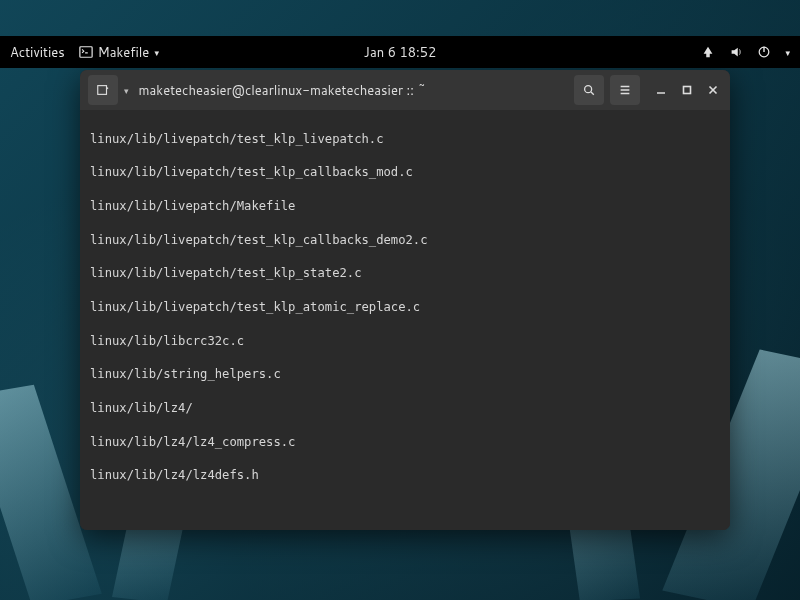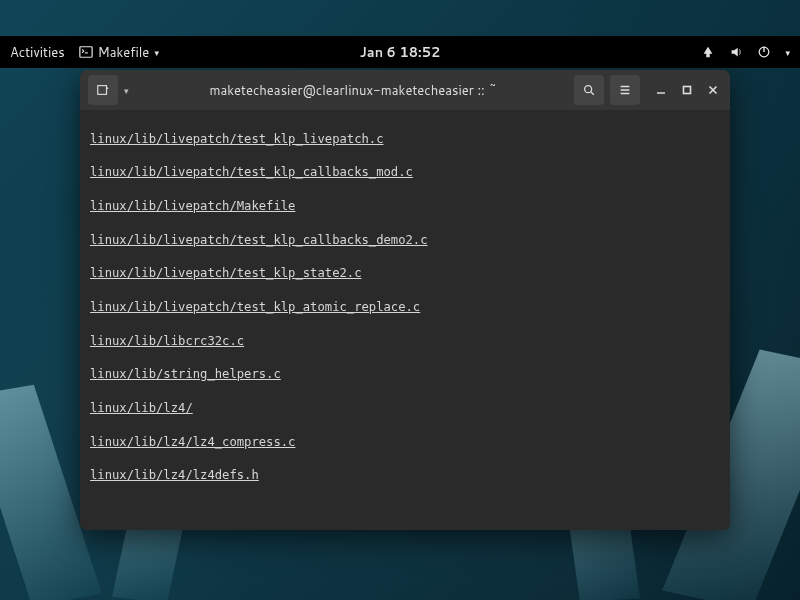--- a/index.html
+++ b/index.html
@@ -26,49 +26,49 @@
 
 .topbar {
   position: absolute; top: 0; left: 0; right: 0; height: 30px;
   background: #000; color: #e6e6e6;
   display: flex; align-items: center; justify-content: space-between;
   padding: 16px 10px; font-size: 13px; margin-top: 36px;
 }
 .topbar-left, .topbar-right { display: flex; align-items: center; gap: 14px; }
 .topbar-item { display: flex; align-items: center; gap: 5px; }
 .topbar svg { width: 14px; height: 14px; fill: #e6e6e6; }
-.topbar-center { position: absolute; left: 50%; transform: translateX(-50%); font-weight: 700; }
+.topbar-center { position: absolute; left: 50%; transform: translateX(-50%); font-weight: 400; }
 
 .terminal-window {
   position: absolute; left: 80px; top: 70px; width: 650px; height: 460px;
   background: #2d2d2d; border-radius: 7px; overflow: hidden;
   box-shadow: 0 8px 30px rgba(0,0,0,0.6);
   display: flex; flex-direction: column;
 }
 .titlebar {
   height: 40px; background: #353535; display: flex; align-items: center;
   padding: 0 8px; gap: 6px; color: #ddd; font-size: 13px;
 }
 .tb-btn {
   width: 30px; height: 30px; border-radius: 4px; background: #444;
   display: flex; align-items: center; justify-content: center;
 }
 .tb-btn svg { width: 14px; height: 14px; fill: #ddd; stroke: #ddd; }
-.titlebar-title { flex: 1; text-align: center; font-weight: 500; }
+.titlebar-title { flex: 1; font-weight: 500; }
 .titlebar-winctl { display:flex; gap:8px; align-items:center; margin-left:6px; }
 .winctl { width:18px; height:18px; display:flex; align-items:center; justify-content:center; }
 .winctl svg { width:12px; height:12px; fill:none; stroke:#ddd; stroke-width:1.6; }
 
 .terminal-body {
   flex: 1; background: #2a2a2a; color: #d6d6d6;
   font-family: "DejaVu Sans Mono", "Menlo", monospace;
   font-size: 12.2px; line-height: 1.38; padding: 4px 10px 6px 10px;
   white-space: pre; overflow: hidden;
 }
-.t-line { white-space: pre; text-decoration: underline; }
+.t-line { white-space: pre; }
 </style>
 </head>
 <body>
 
 <div class="wallpaper">
   <div class="crystal c1"></div>
     <div class="crystal c2"></div>
     <div class="crystal c3"></div>
     <div class="crystal c4"></div>
 </div>

